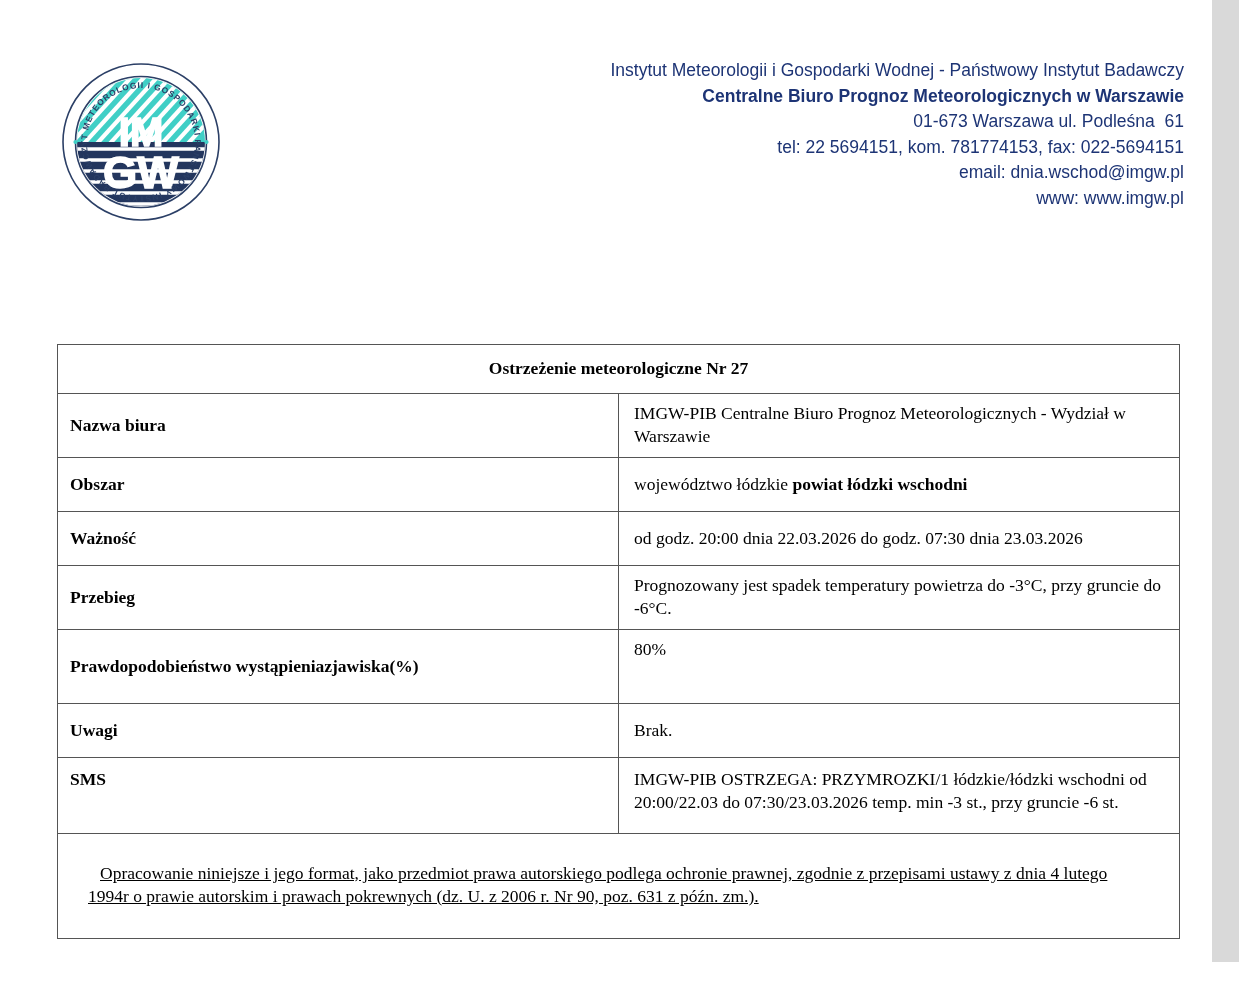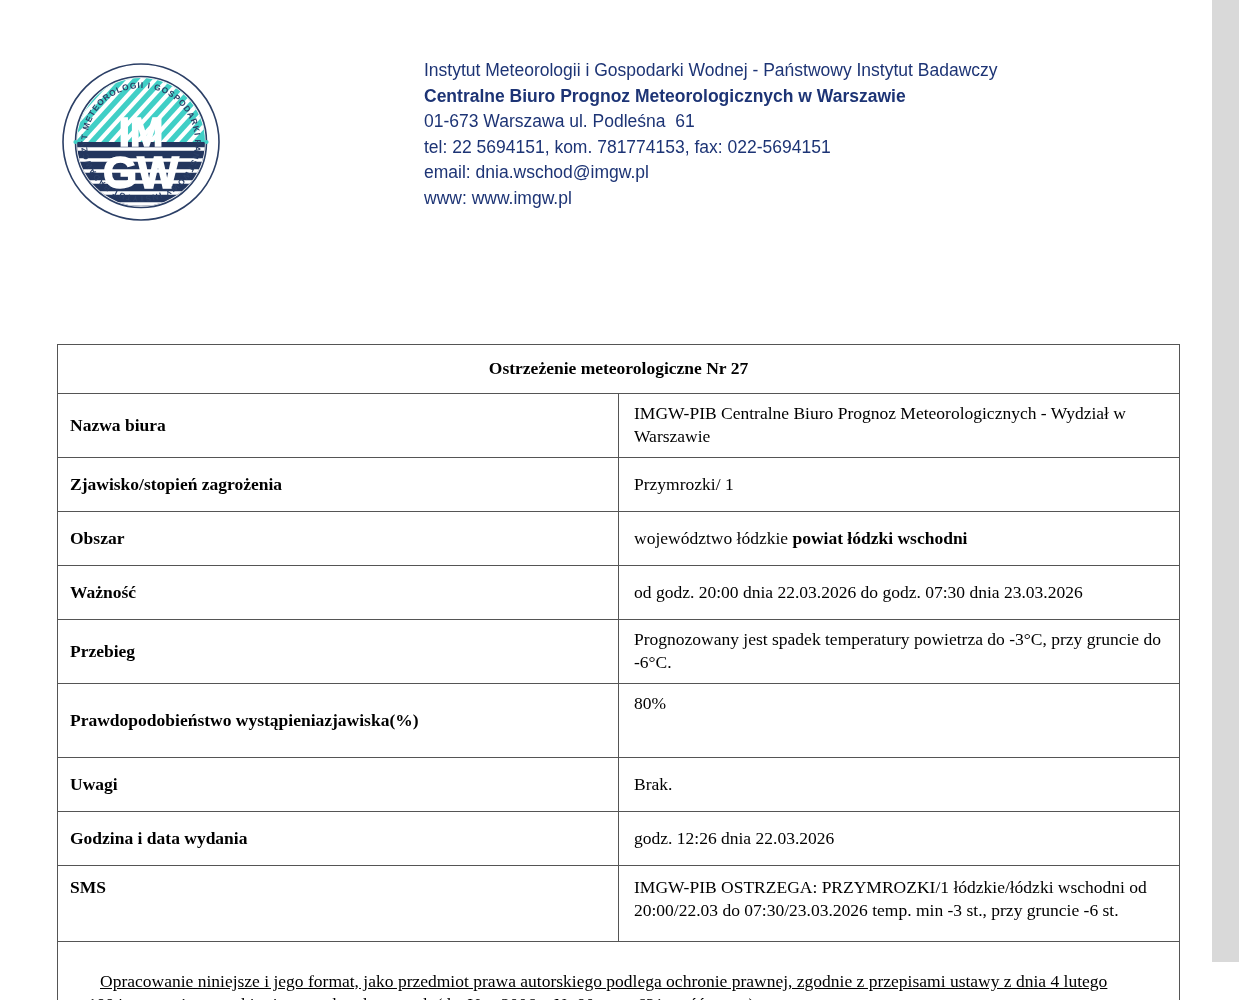--- a/index.html
+++ b/index.html
@@ -48,21 +48,21 @@
     width: 162px;
     height: 162px;
   }
   .logo-wrap svg { display: block; }
 
   .org-block {
     position: absolute;
     right: 28px;
     top: 58px;
     width: 760px;
-    text-align: left;
+    text-align: right;
     color: #1d3475;
     font-family: "Liberation Sans", sans-serif;
     line-height: 25.5px;
   }
   .org-line {
     font-size: 17.5px;
     white-space: pre;
   }
   .org-line.bold {
     font-weight: bold;
@@ -203,24 +203,20 @@
     <tbody>
       <tr>
         <td class="title-cell" colspan="2">Ostrzeżenie meteorologiczne Nr 27</td>
       </tr>
 
       <tr class="row-tall">
         <td class="label">Nazwa biura</td>
         <td class="value">IMGW-PIB Centralne Biuro Prognoz Meteorologicznych - Wydział w Warszawie</td>
       </tr>
 
-      <tr class="row-tall">
-        <td class="label">Zjawisko/stopień zagrożenia</td>
-        <td class="value">Przymrozki/ 1</td>
-      </tr>
 
       <tr class="row-tall">
         <td class="label">Obszar</td>
         <td class="value"><span>województwo łódzkie </span><span class="emph">powiat łódzki wschodni</span></td>
       </tr>
 
       <tr class="row-tall">
         <td class="label">Ważność</td>
         <td class="value">od godz. 20:00 dnia 22.03.2026 do godz. 07:30 dnia 23.03.2026</td>
       </tr>
@@ -233,24 +229,20 @@
       <tr class="row-two-line">
         <td class="label">Prawdopodobieństwo wystąpieniazjawiska(%)</td>
         <td class="value" style="vertical-align:top;margin-left:44px;">80%</td>
       </tr>
 
       <tr class="row-tall">
         <td class="label">Uwagi</td>
         <td class="value">Brak.</td>
       </tr>
 
-      <tr class="row-tall">
-        <td class="label">Godzina i data wydania</td>
-        <td class="value">godz. 12:26 dnia 22.03.2026</td>
-      </tr>
 
       <tr class="row-two-line">
         <td class="label" style="vertical-align:top; padding-top:10px;">SMS</td>
         <td class="value" style="vertical-align:top; padding-top:10px;">IMGW-PIB OSTRZEGA: PRZYMROZKI/1 łódzkie/łódzki wschodni od 20:00/22.03 do 07:30/23.03.2026 temp. min -3 st., przy gruncie -6 st.</td>
       </tr>
 
       <tr>
         <td class="footer-cell" colspan="2">
           <p>Opracowanie niniejsze i jego format, jako przedmiot prawa autorskiego podlega ochronie prawnej, zgodnie z przepisami ustawy z dnia 4 lutego 1994r o prawie autorskim i prawach pokrewnych (dz. U. z 2006 r. Nr 90, poz. 631 z późn.  zm.).</p>
 

